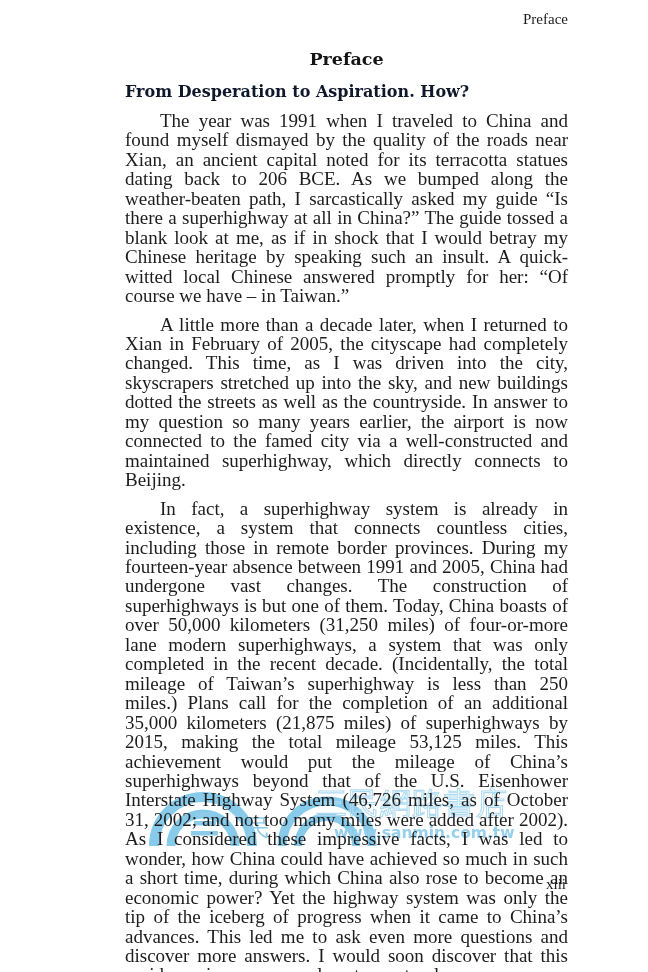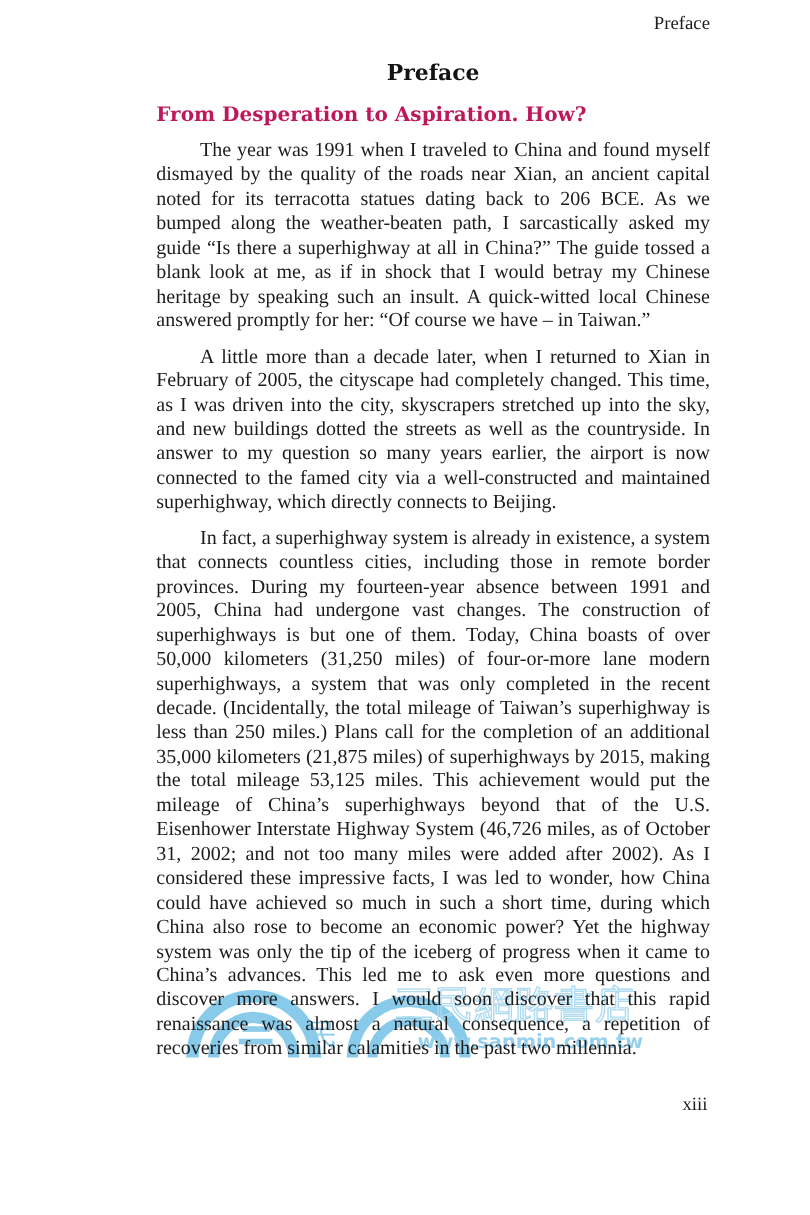--- a/index.html
+++ b/index.html
@@ -32,27 +32,27 @@
     font-size: 17.5px;
     line-height: 22px;
     color: #141414;
   }
   .section-heading {
     margin-top: 11px;
     font-family: "DejaVu Serif", serif;
     font-weight: bold;
     font-size: 16px;
     line-height: 21px;
-    color: #be185d;
+    color: #0f172a;
   }
   .body-text p {
     margin-top: 9px;
     text-indent: 35px;
     text-align: justify;
-    font-size: 16px;
+    font-size: 19px;
     line-height: 19.45px;
   }
   .page-number {
     position: absolute;
     top: 876px;
     right: 82px;
     z-index: 1;
     font-size: 15px;
   }
   .watermark {

